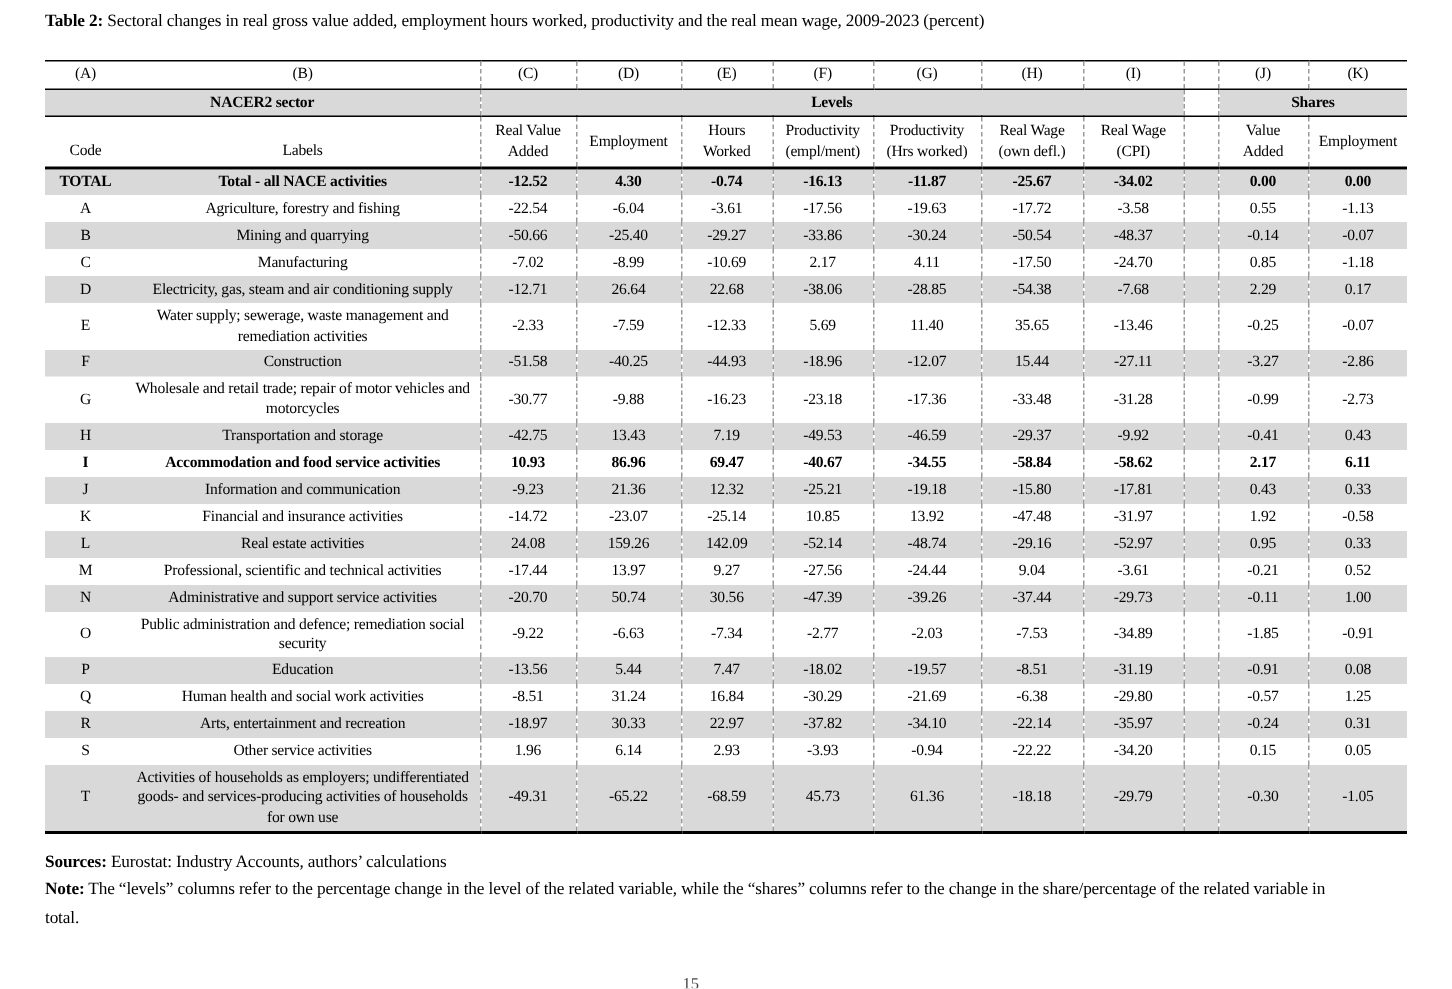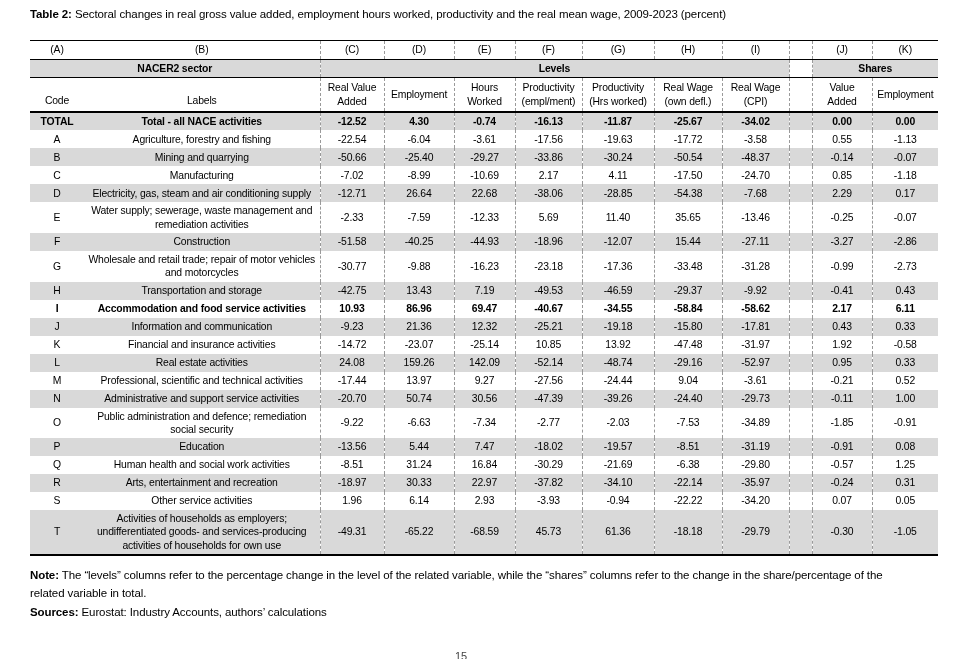--- a/index.html
+++ b/index.html
@@ -2,21 +2,21 @@
 <html><head>
 <meta charset="utf-8">
 <style>
   * { margin: 0; padding: 0; box-sizing: border-box; }
   html, body { background: #ffffff; }
   .page {
     position: relative;
     width: 968px;
     height: 659px;
     background: #ffffff;
-    font-family: Liberation Sans, sans-serif;
+    font-family: Liberation Serif, serif;
     color: #000;
     overflow: hidden;
   }
   .title {
     position: absolute;
     left: 30px;
     top: 7px;
     font-size: 11.5px;
     line-height: 1.3;
     letter-spacing: -0.1px;
@@ -339,21 +339,21 @@
           <td class="">0.52</td>
         </tr>
         <tr class="shaded">
           <td class="code">N</td>
           <td class="lbl dv">Administrative and support service activities</td>
           <td class="dv">-20.70</td>
           <td class="dv">50.74</td>
           <td class="dv">30.56</td>
           <td class="dv">-47.39</td>
           <td class="dv">-39.26</td>
-          <td class="dv">-24.40</td>
+          <td class="dv">-37.44</td>
           <td class="dv">-29.73</td>
           <td class="dv"></td>
           <td class="dv">-0.11</td>
           <td class="">1.00</td>
         </tr>
         <tr>
           <td class="code">O</td>
           <td class="lbl dv">Public administration and defence; remediation social security</td>
           <td class="dv">-9.22</td>
           <td class="dv">-6.63</td>
@@ -412,40 +412,40 @@
           <td class="code">S</td>
           <td class="lbl dv">Other service activities</td>
           <td class="dv">1.96</td>
           <td class="dv">6.14</td>
           <td class="dv">2.93</td>
           <td class="dv">-3.93</td>
           <td class="dv">-0.94</td>
           <td class="dv">-22.22</td>
           <td class="dv">-34.20</td>
           <td class="dv"></td>
-          <td class="dv">0.07</td>
+          <td class="dv">0.15</td>
           <td class="">0.05</td>
         </tr>
         <tr class="shaded">
           <td class="code">T</td>
           <td class="lbl dv">Activities of households as employers; undifferentiated goods- and services-producing activities of households for own use</td>
           <td class="dv">-49.31</td>
           <td class="dv">-65.22</td>
           <td class="dv">-68.59</td>
           <td class="dv">45.73</td>
           <td class="dv">61.36</td>
           <td class="dv">-18.18</td>
           <td class="dv">-29.79</td>
           <td class="dv"></td>
           <td class="dv">-0.30</td>
           <td class="">-1.05</td>
         </tr>
       </tbody>
   </table>
 
   <div class="notes">
+    <div><b>Sources:</b><span> Eurostat: Industry Accounts, authors’ calculations</span></div>
     <div><b>Note:</b><span> The “levels” columns refer to the percentage change in the level of the related variable, while the “shares” columns refer to the change in the share/percentage of the related variable in total.</span></div>
-    <div><b>Sources:</b><span> Eurostat: Industry Accounts, authors’ calculations</span></div>
   </div>
 
   <div class="page-number">15</div>
 
 </div>
 
 </body></html>

